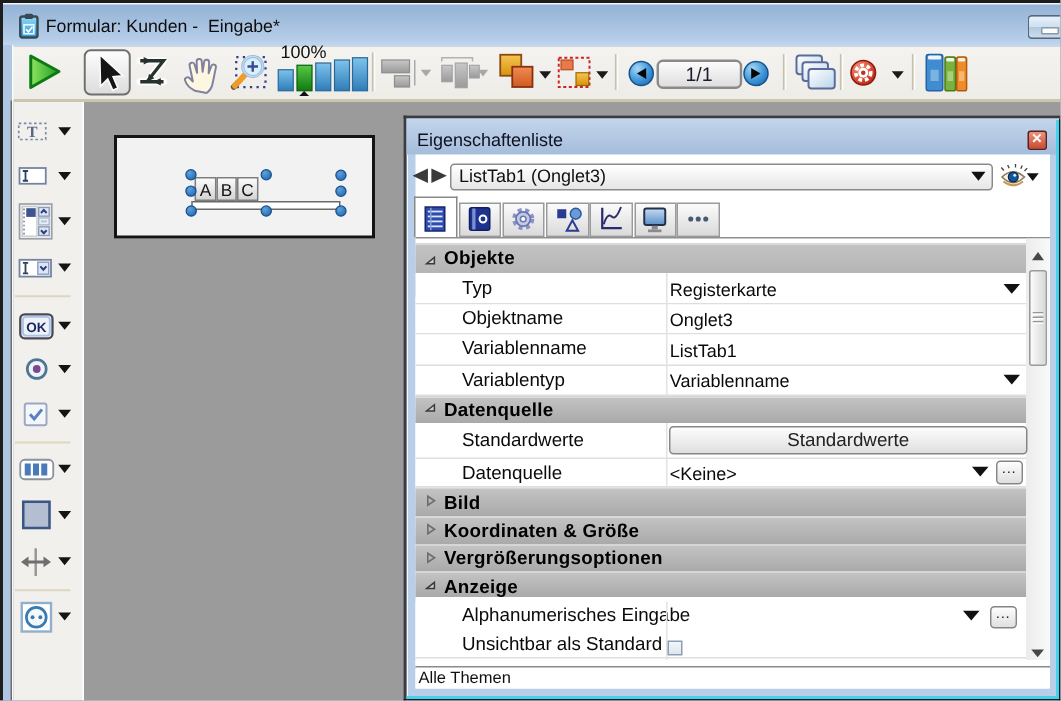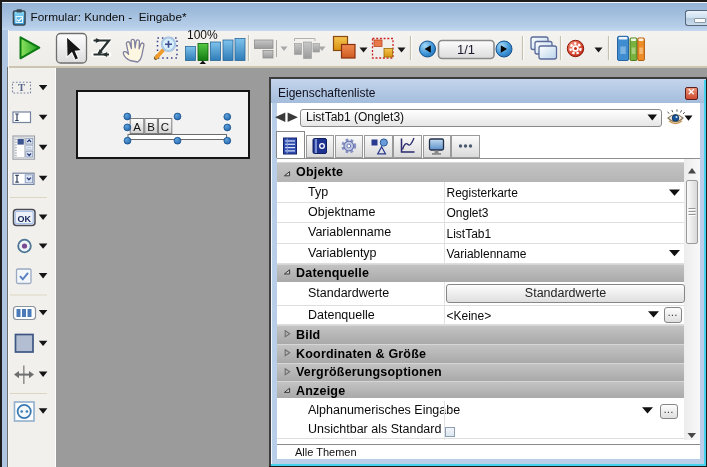--- a/index.html
+++ b/index.html
@@ -323,21 +323,21 @@
 <div class="abs" style="z-index:9;left:444.5px;top:426.5px;width:10.5px;height:10.5px;border:1px solid #8e9eb2;background:linear-gradient(#f2f6fa,#dde6ef)"></div>
 <div class="abs" style="z-index:7;left:277px;top:440px;width:407px;height:3.5px;background:#fff"></div>
 <div class="vline" style="top:181.5px;height:82px"></div>
 <div class="vline" style="top:282px;height:42.5px"></div>
 <div class="vline" style="top:401px;height:39px"></div>
 
 <div class="abs" style="z-index:7;left:684px;top:159px;width:16px;height:281px;background:linear-gradient(90deg,#ececec,#f9f9f9)"></div>
 <div class="abs" style="z-index:8;left:685.5px;top:180px;width:12.5px;height:64px;border:1px solid #9a9a9a;border-radius:2px;background:linear-gradient(90deg,#fbfbfb,#d8d8d8)"></div>
 
 <div class="abs" style="z-index:7;left:277px;top:443.5px;width:423px;height:1px;background:#8a8a8a"></div>
-<div class="abs" style="z-index:7;left:277px;top:445.5px;width:422px;height:13px;background:#ffffff;font-size:11px;line-height:13px;color:#101010;padding-left:18px">Alle Themen</div>
+<div class="abs" style="z-index:7;left:277px;top:445.5px;width:422px;height:13px;background:#ffffff;font-size:11px;line-height:13px;color:#101010;padding-left:2px">Alle Themen</div>
 
 <div class="abs" style="z-index:12;left:704.2px;top:80px;width:1.6px;height:387px;background:#45d2ec"></div>
 <div class="abs" style="z-index:13;left:705.8px;top:79px;width:1.2px;height:388px;background:#1a1a1a"></div>
 <div class="abs" style="z-index:12;left:271px;top:464.3px;width:436px;height:1.8px;background:#45d2ec"></div>
 <div class="abs" style="z-index:13;left:269px;top:466px;width:438px;height:1px;background:#1a1a1a"></div>
 
 <svg class="abs" id="psvg" style="left:0;top:0;z-index:10;pointer-events:none" width="707" height="467" viewBox="0 0 707 467">
 <defs>
 <linearGradient id="gScreen" x1="0" y1="0" x2="0" y2="1">
         <stop offset="0" stop-color="#c4dcf2"></stop>

